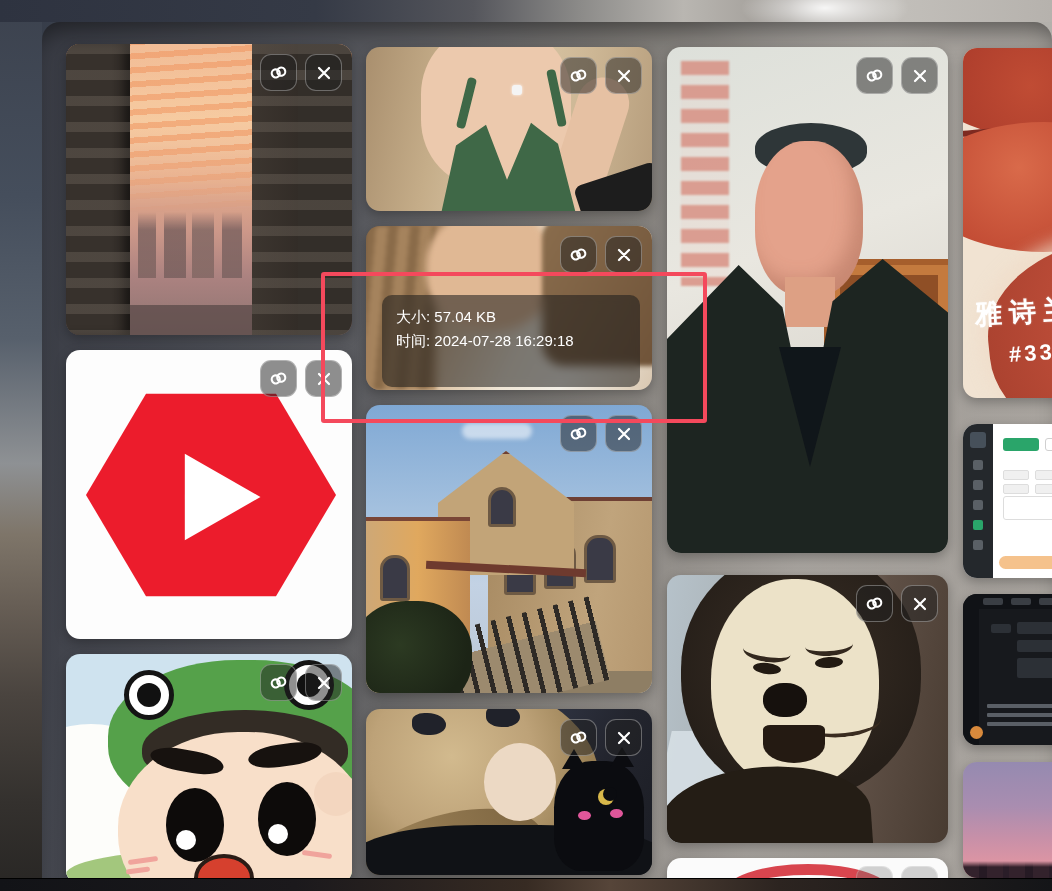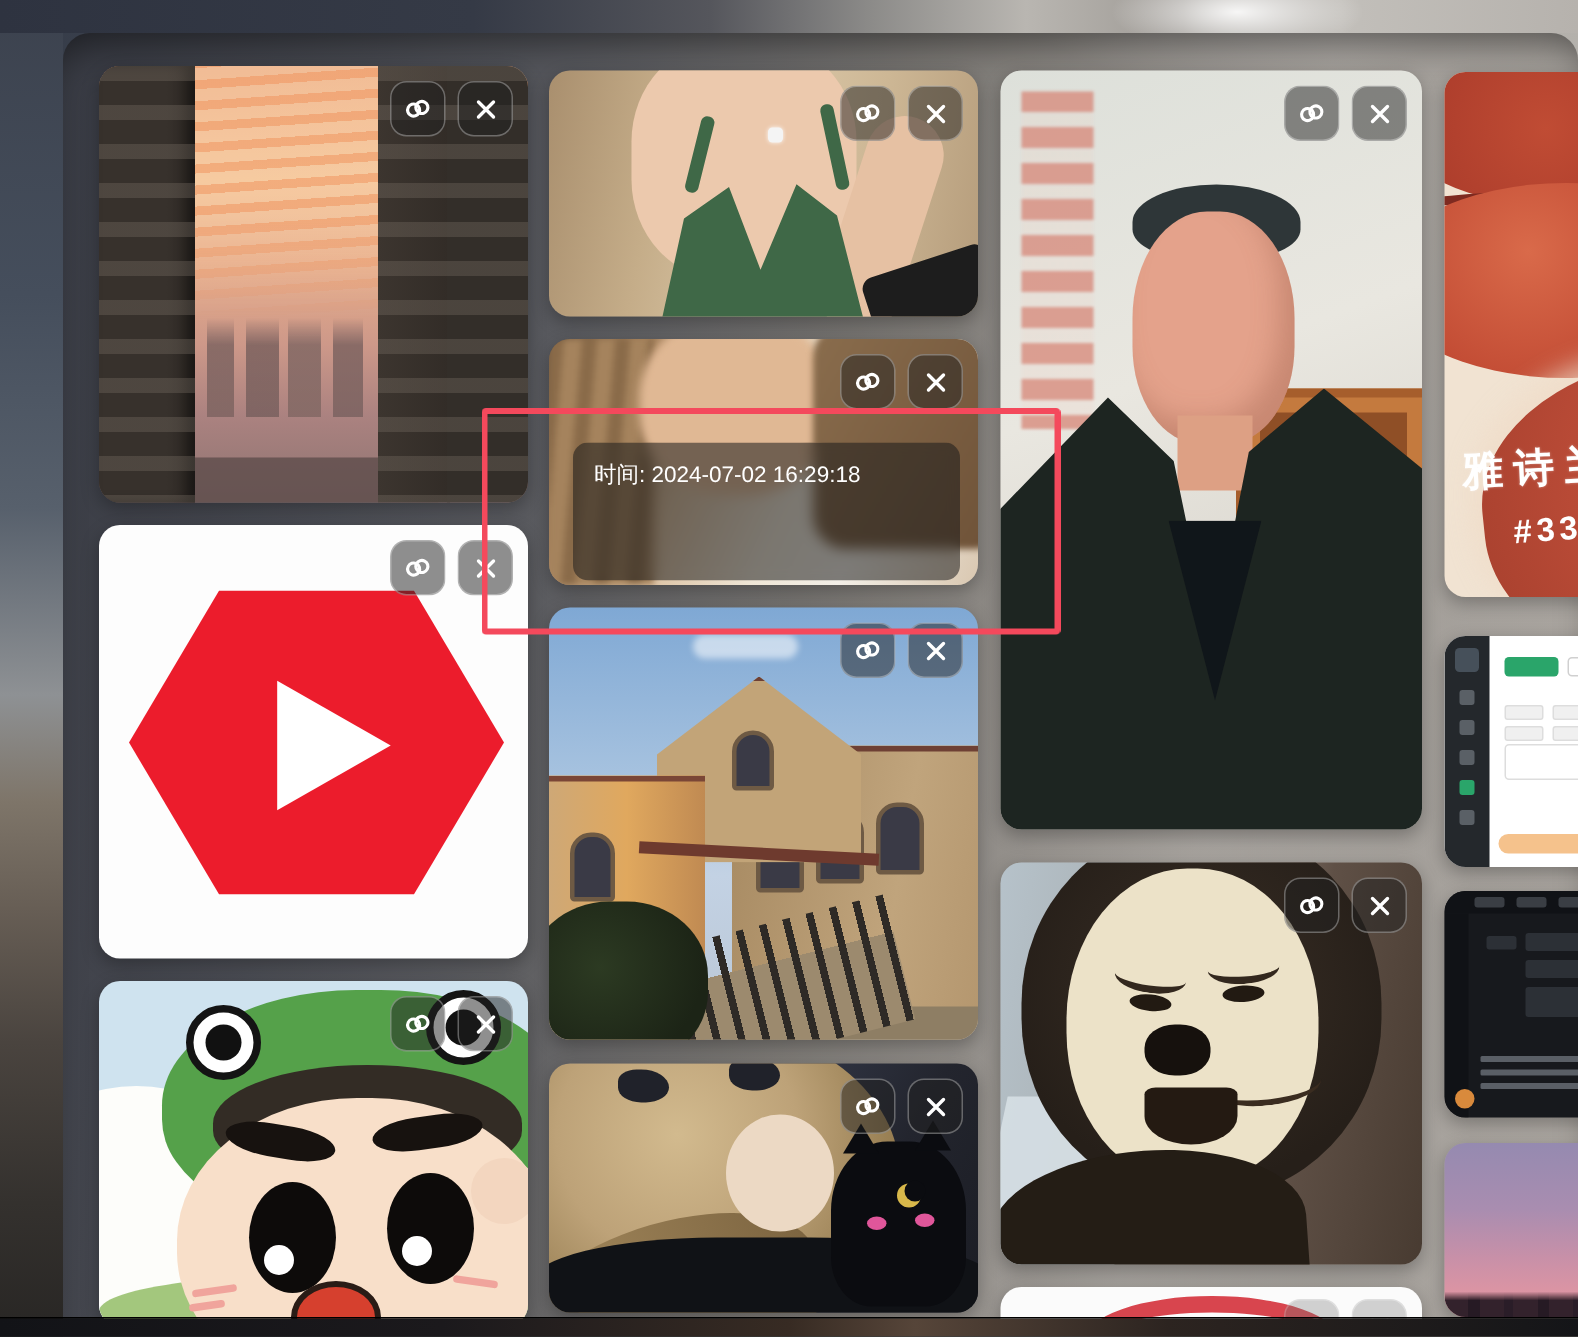--- a/index.html
+++ b/index.html
@@ -556,19 +556,20 @@
 
     <div class="card pinkcard" style="left:921px;top:740px;width:286px;height:116px;">
       <div class="art">
         <div class="abs pk-city"></div>
       </div>
     </div>
 
   </div>
 
   <div class="abs tooltip">
-    <div class="tipline">时间: 2024-07-02 16:29:18</div>
+    <div class="tipline">大小: 57.04 KB</div>
+    <div class="tipline">时间: 2024-07-28 16:29:18</div>
   </div>
 
   <div class="abs selbox"></div>
 
   <div class="abs bottombar"></div>
 </div>
 
 </body></html>

